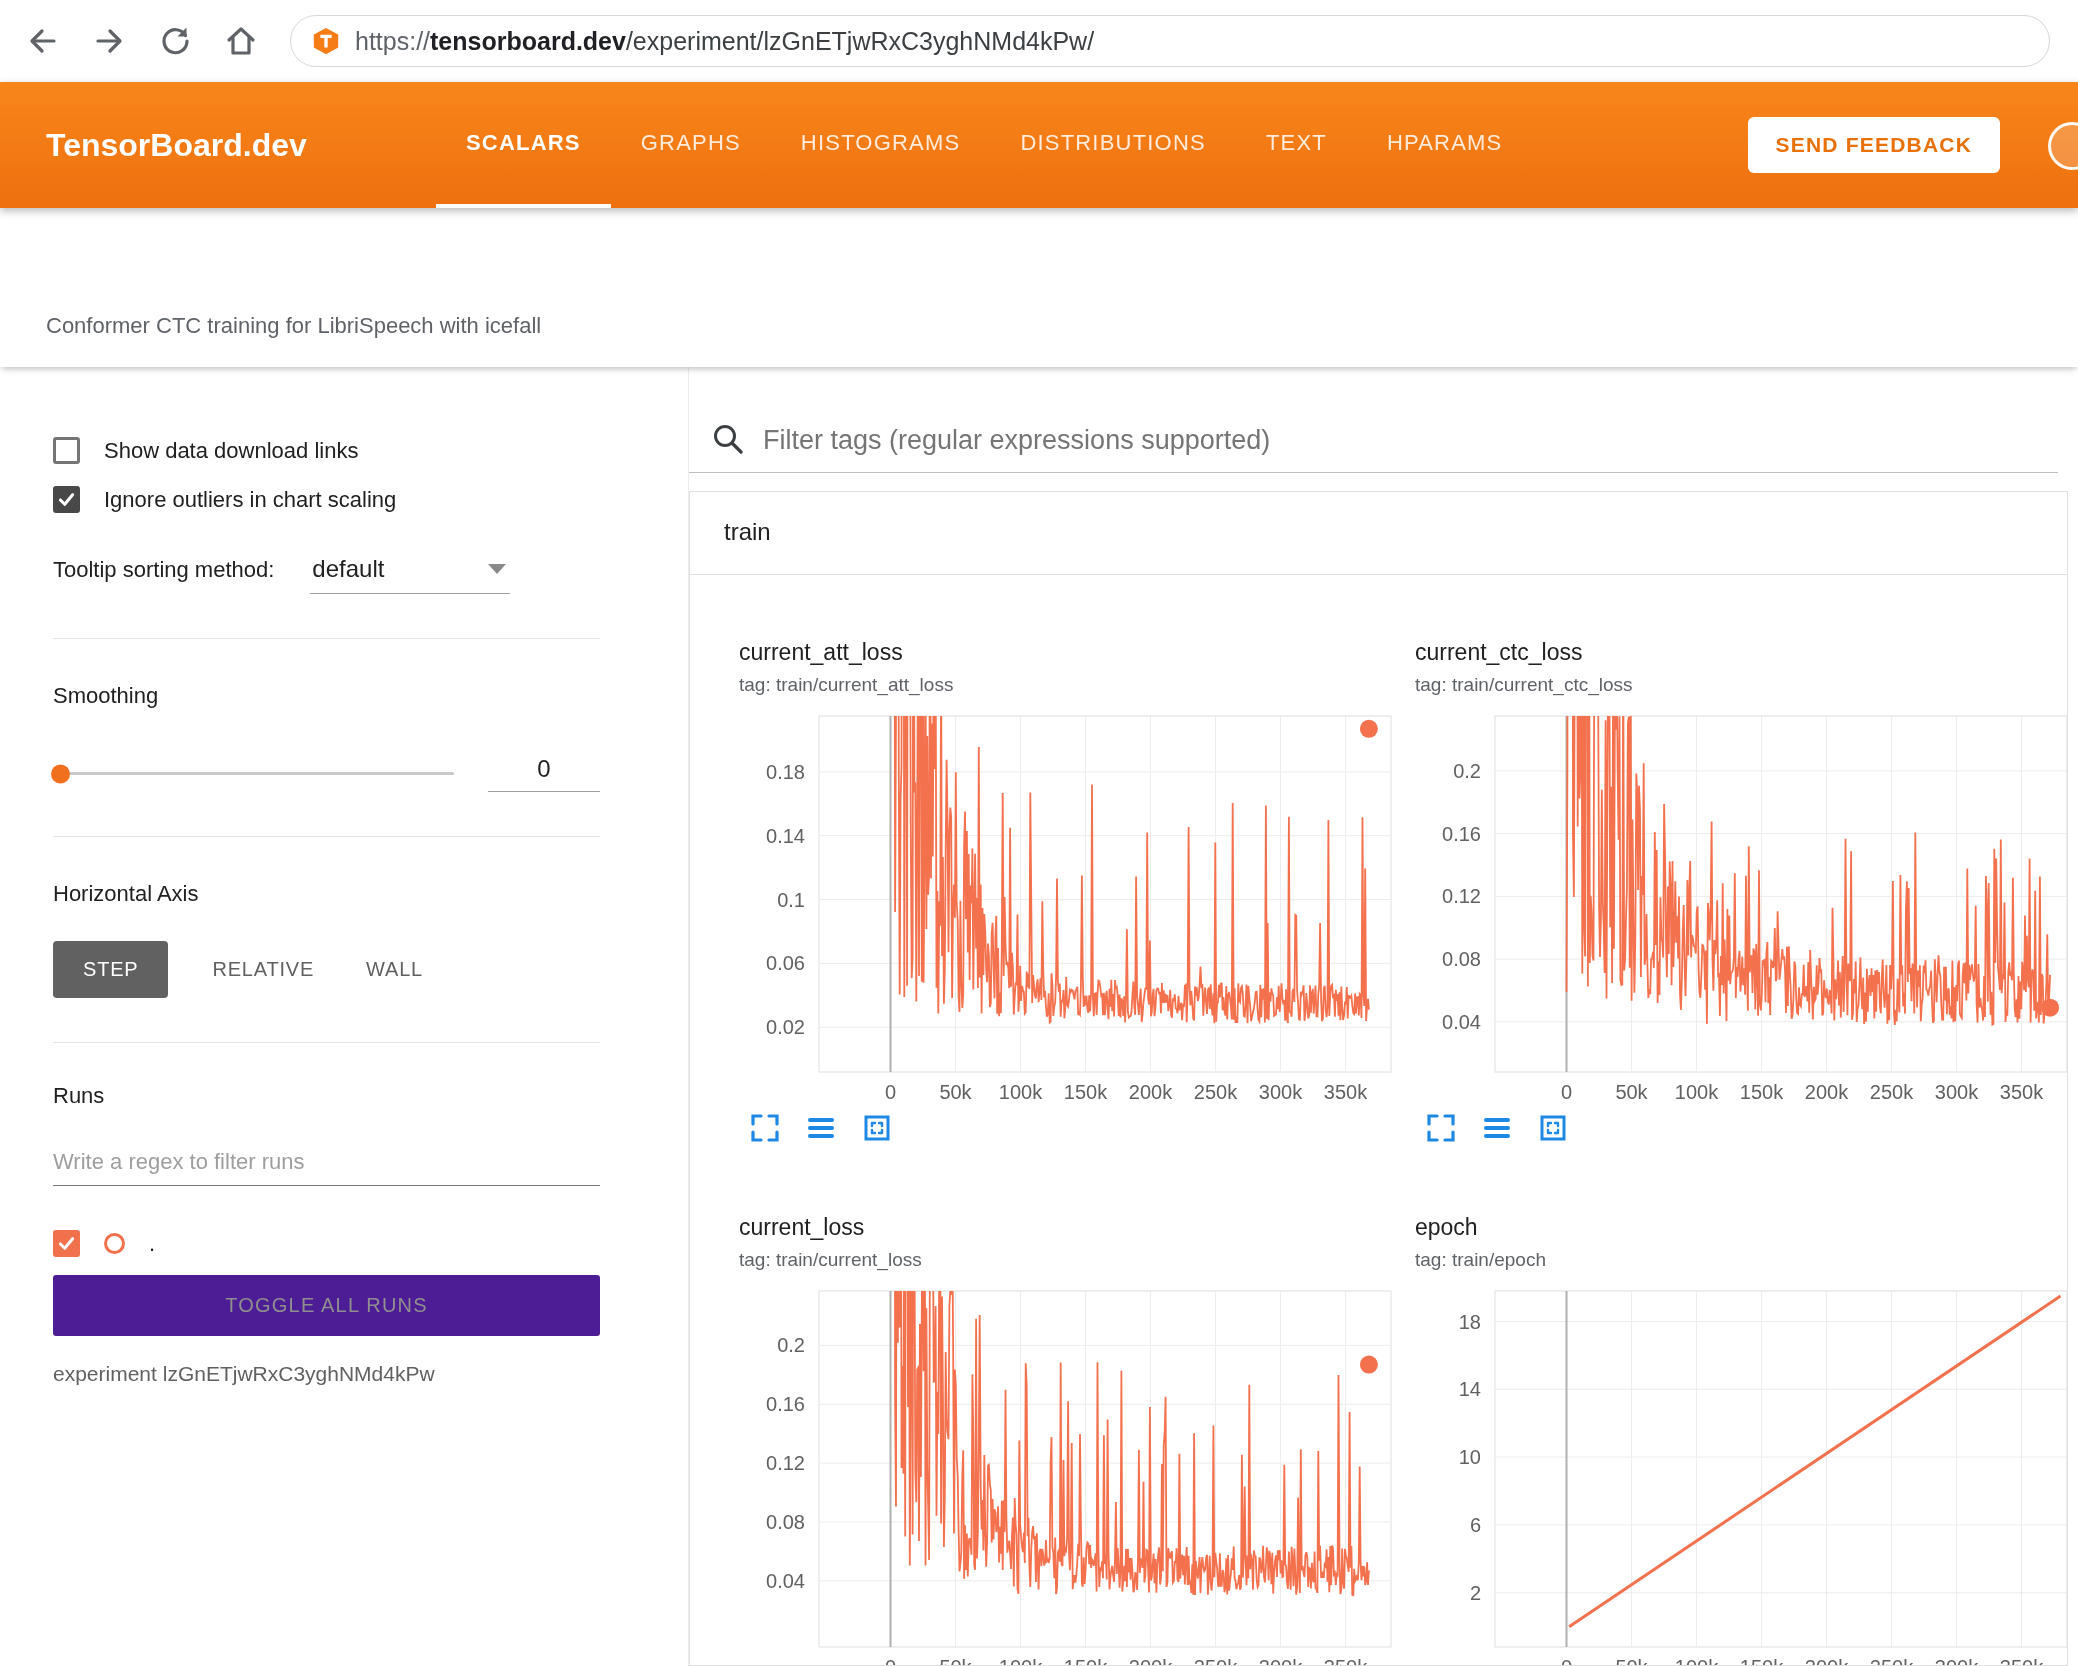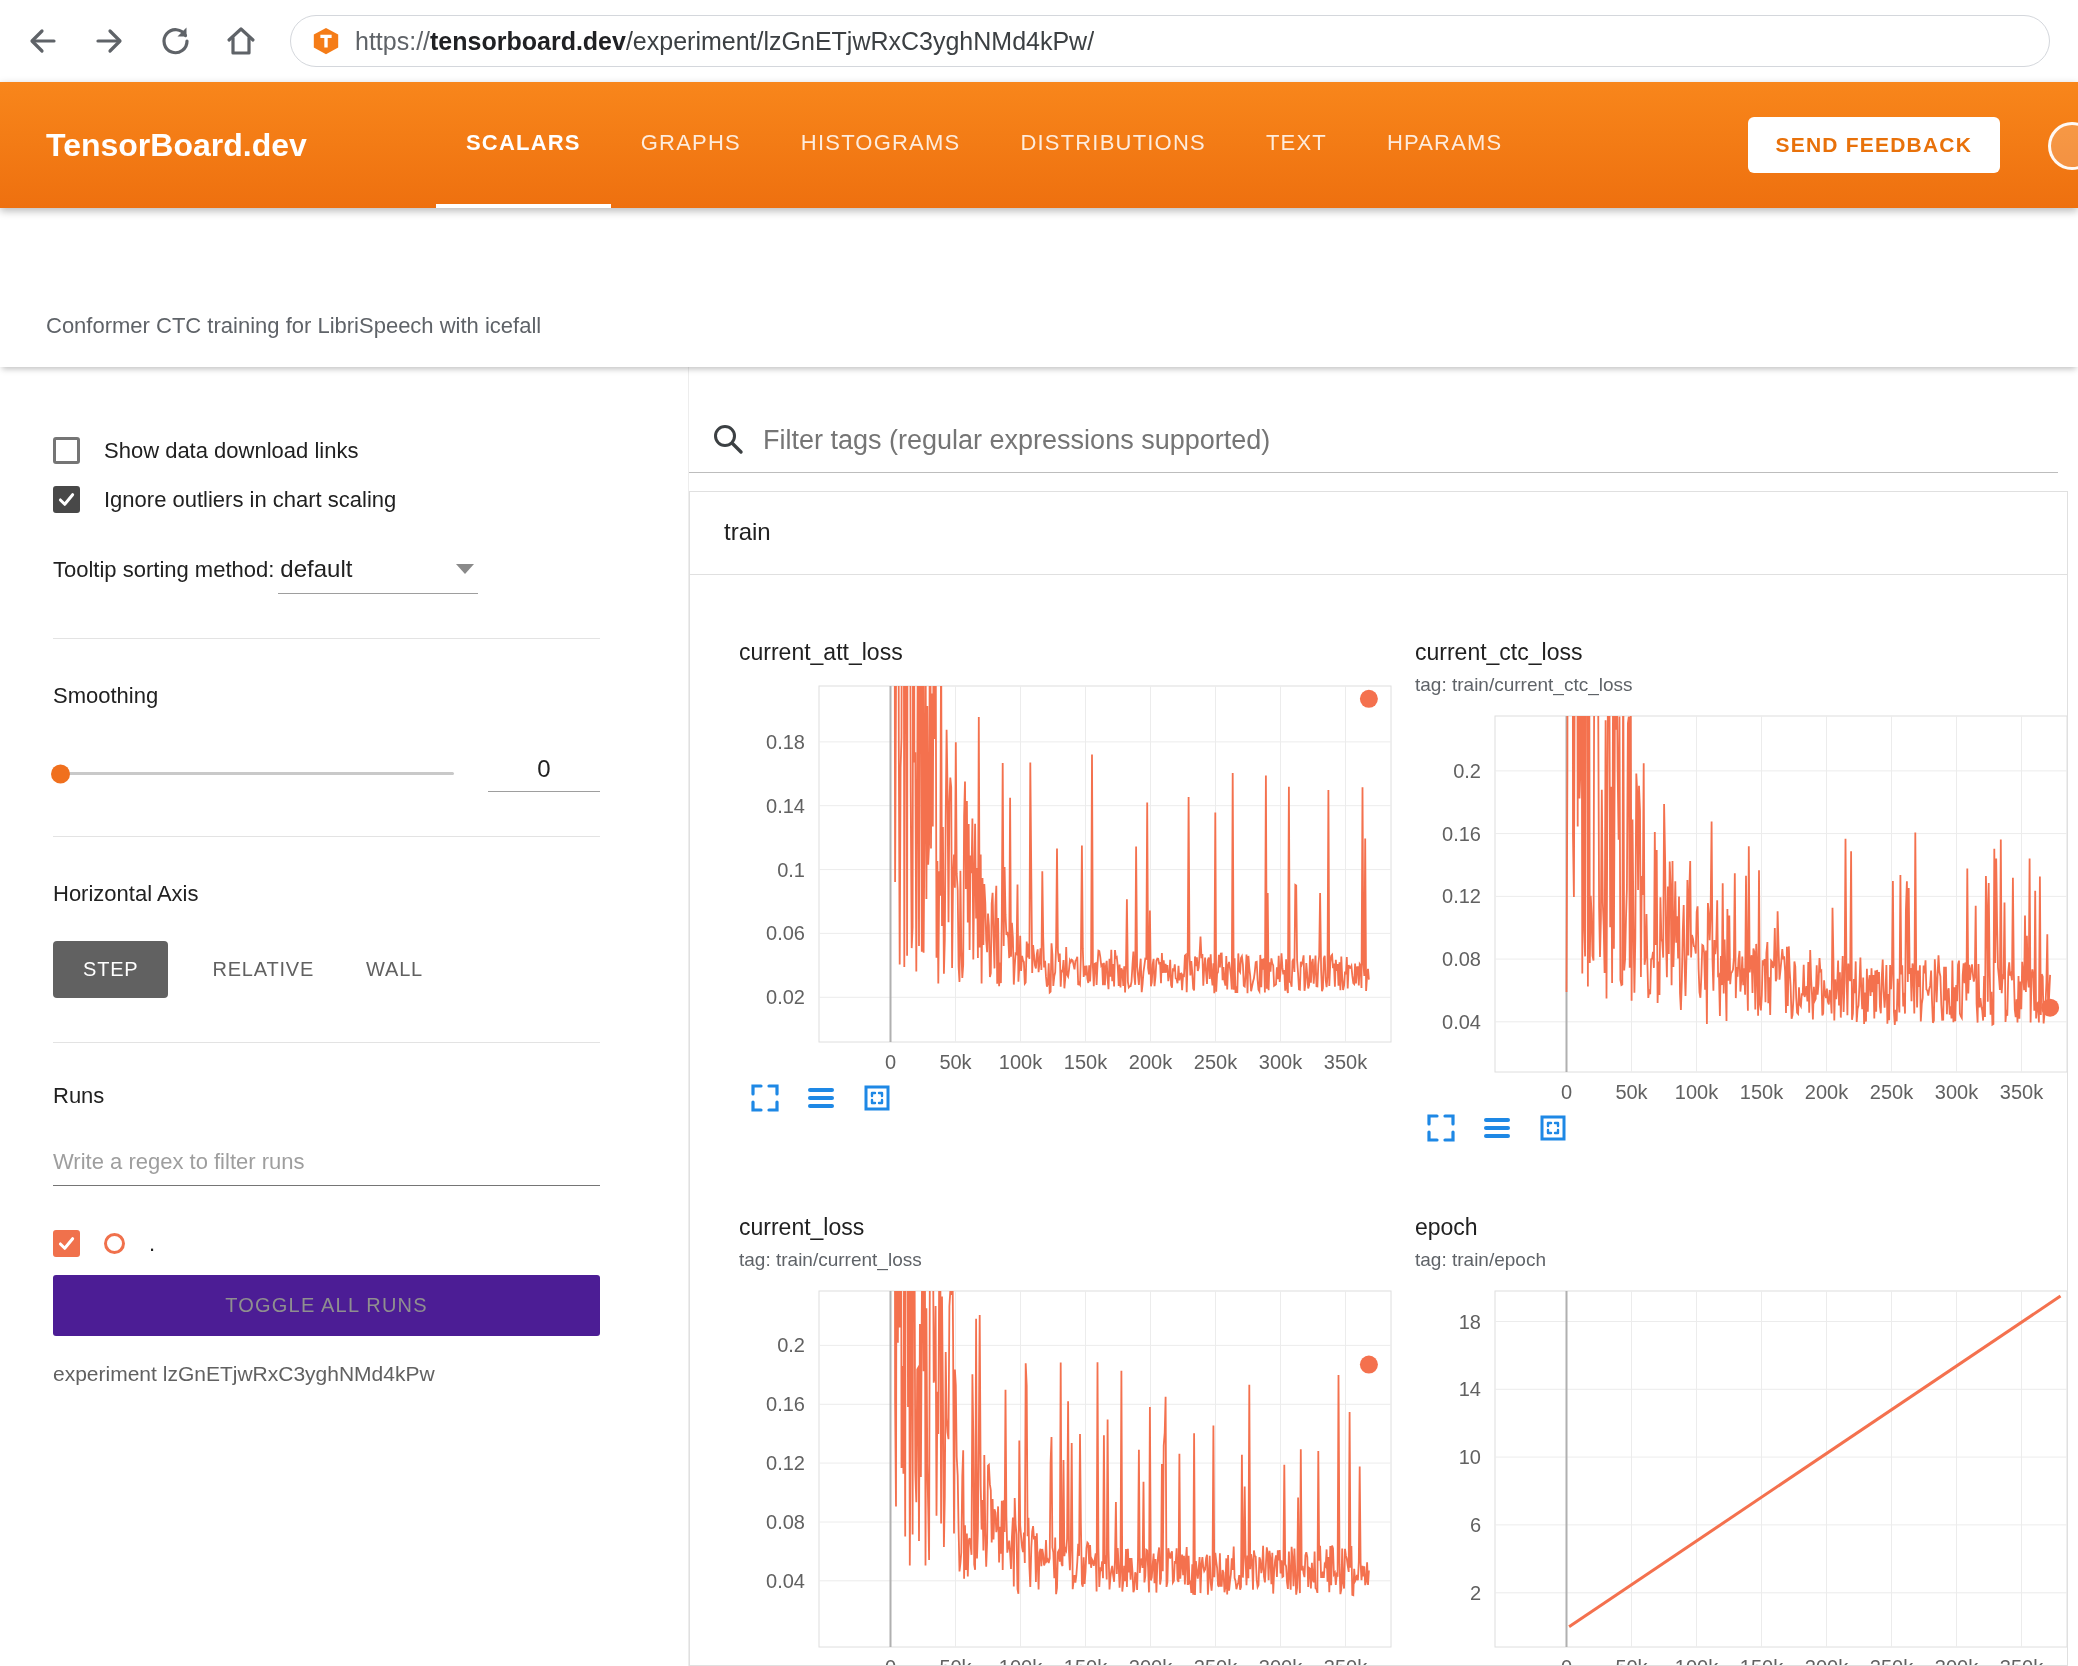--- a/index.html
+++ b/index.html
@@ -35,21 +35,21 @@
   .content{flex:1;display:flex;overflow:hidden;}
 
   
   .sidebar{width:689px;flex:none;padding:70px 88px 0 53px;border-right:1px solid #ededed;overflow:hidden;}
   .check-row{display:flex;align-items:center;gap:24px;margin-bottom:22px;}
   .checkbox{width:27px;height:27px;border:3px solid #757575;border-radius:3px;flex:none;display:flex;align-items:center;justify-content:center;cursor:pointer;background:#fff;}
   .checkbox.checked{background:#484848;border-color:#484848;}
   .checkbox.run-checked{background:#f0714c;border-color:#f0714c;}
   .checkbox svg{width:21px;height:21px;}
   .check-label{font-size:22px;color:#212121;}
-  .tooltip-row{display:flex;align-items:baseline;gap:4px;margin-top:42px;}
+  .tooltip-row{display:flex;align-items:baseline;gap:36px;margin-top:42px;}
   .select{min-width:200px;border-bottom:1.5px solid #9e9e9e;font-size:24px;color:#212121;padding:0 4px 10px 2px;display:flex;justify-content:space-between;align-items:center;cursor:pointer;}
   .caret{width:0;height:0;border-left:9px solid transparent;border-right:9px solid transparent;border-top:10px solid #8a8a8a;margin-left:26px;}
   .divider{border:none;border-top:1px solid #e3e3e3;margin:44px 0 0 0;}
   .section-label{font-size:22px;color:#212121;}
   .smoothing-label{margin-top:44px;}
   .slider-row{display:flex;align-items:center;gap:34px;margin-top:46px;}
   .slider-track{position:relative;flex:1;height:3px;background:#c9c9c9;border-radius:2px;}
   .slider-handle{position:absolute;left:-2px;top:50%;transform:translateY(-50%);width:19px;height:19px;border-radius:50%;background:#f0701e;cursor:pointer;}
   .slider-value{width:112px;text-align:center;font-size:24px;color:#212121;border-bottom:1.5px solid #9e9e9e;padding-bottom:8px;}
   .axis-label{margin-top:44px;}
@@ -220,20 +220,21 @@
         <input type="text" placeholder="Filter tags (regular expressions supported)" style="">
       </div>
 
       <div class="card">
         <div class="card-header">train</div>
 
         <div class="charts-grid">
 
           <div class="chart-cell">
             <div class="chart-title">current_att_loss</div>
+            <div class="chart-tag">tag: train/current_att_loss</div>
             <svg class="chart-svg" width="660" height="396" viewBox="0 0 660 396">
                 <clipPath id="clip0">
                   <rect x="80" y="6" width="572" height="356"></rect>
                 </clipPath>
                 <rect x="80" y="6" width="572" height="356" fill="#ffffff" stroke="#dedede"></rect>
                 <line x1="80" x2="652" y1="317.3" y2="317.3" stroke="#ececec"></line>
                 <text class="tick" x="66" y="324.3" text-anchor="end">0.02</text>
                 <line x1="80" x2="652" y1="253.4" y2="253.4" stroke="#ececec"></line>
                 <text class="tick" x="66" y="260.4" text-anchor="end">0.06</text>
                 <line x1="80" x2="652" y1="189.6" y2="189.6" stroke="#ececec"></line>

